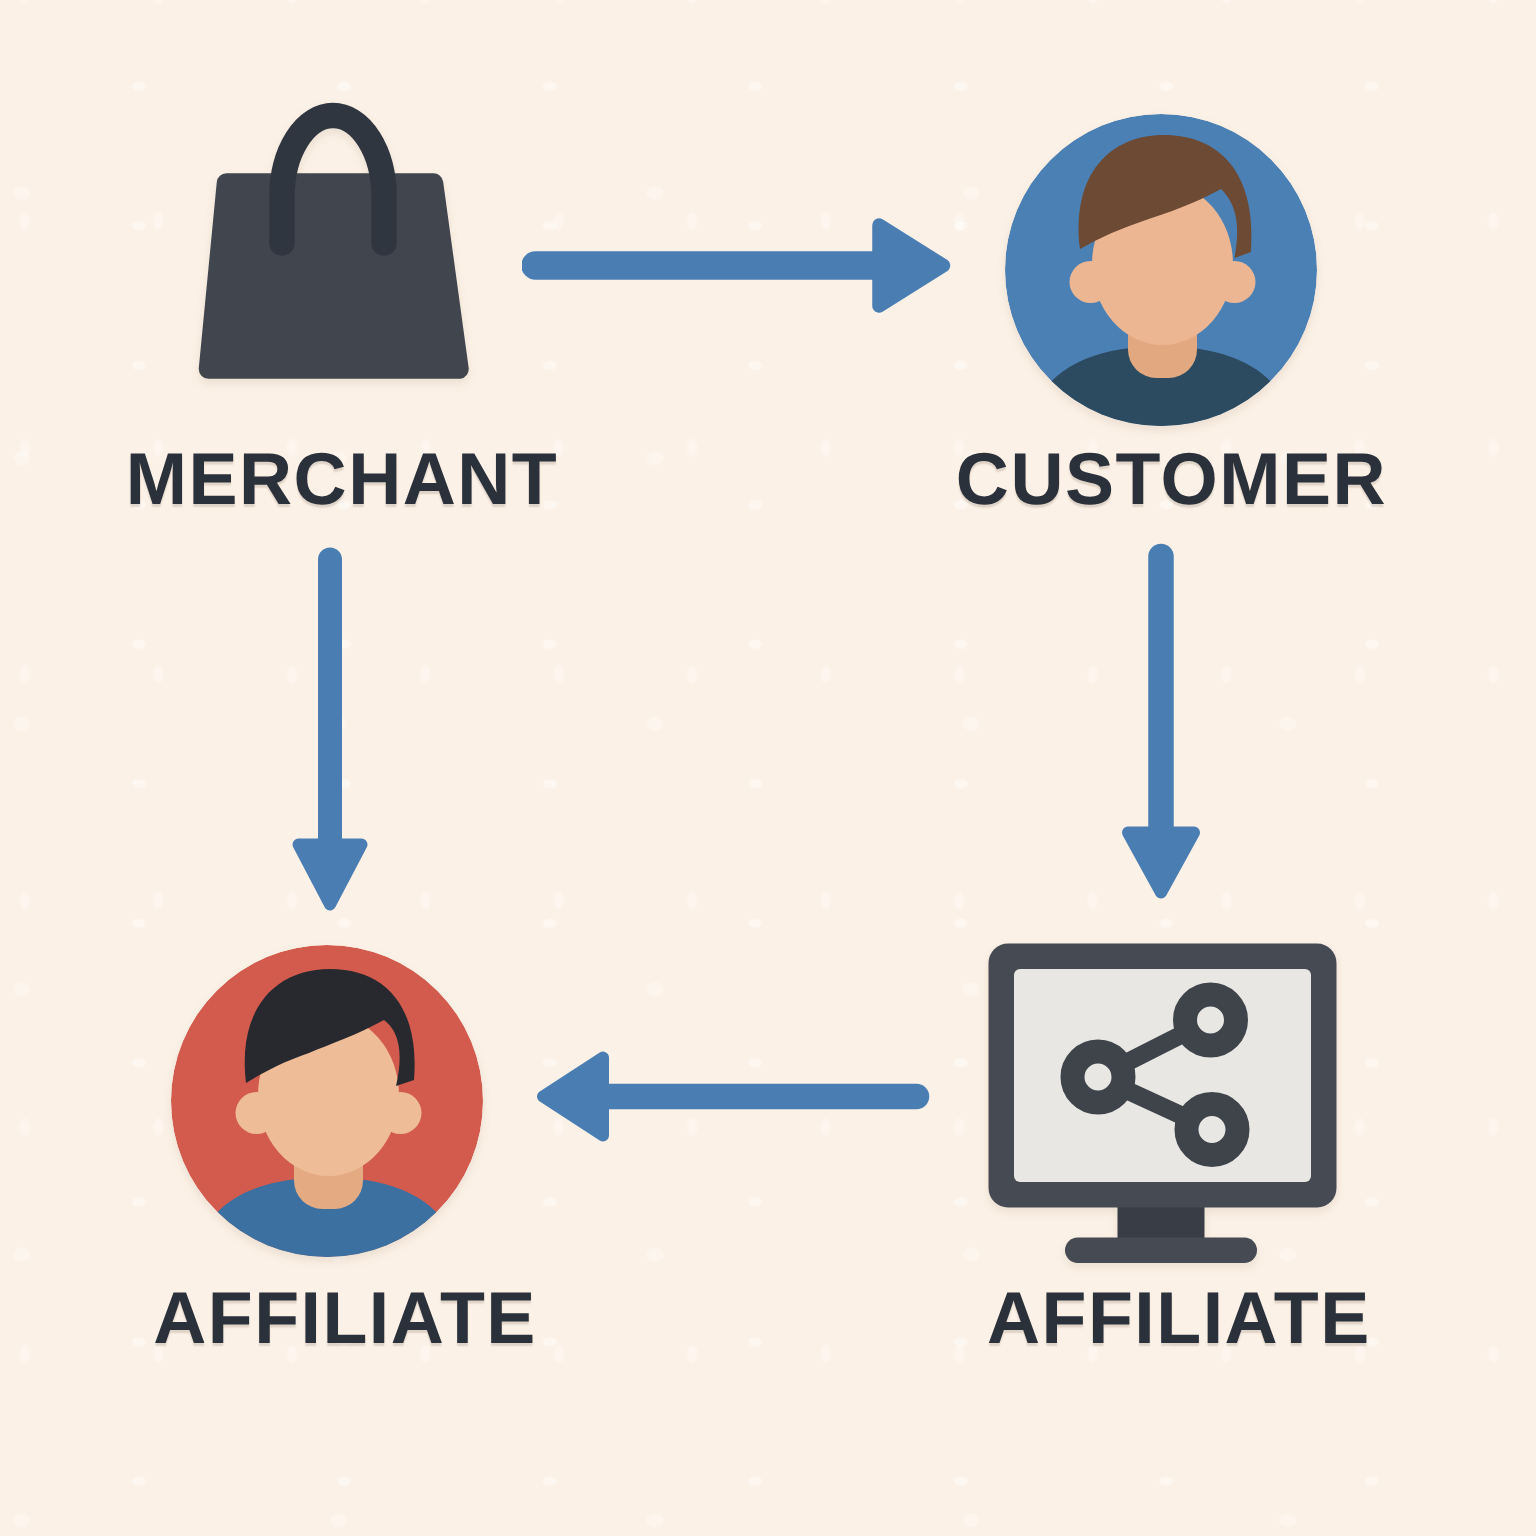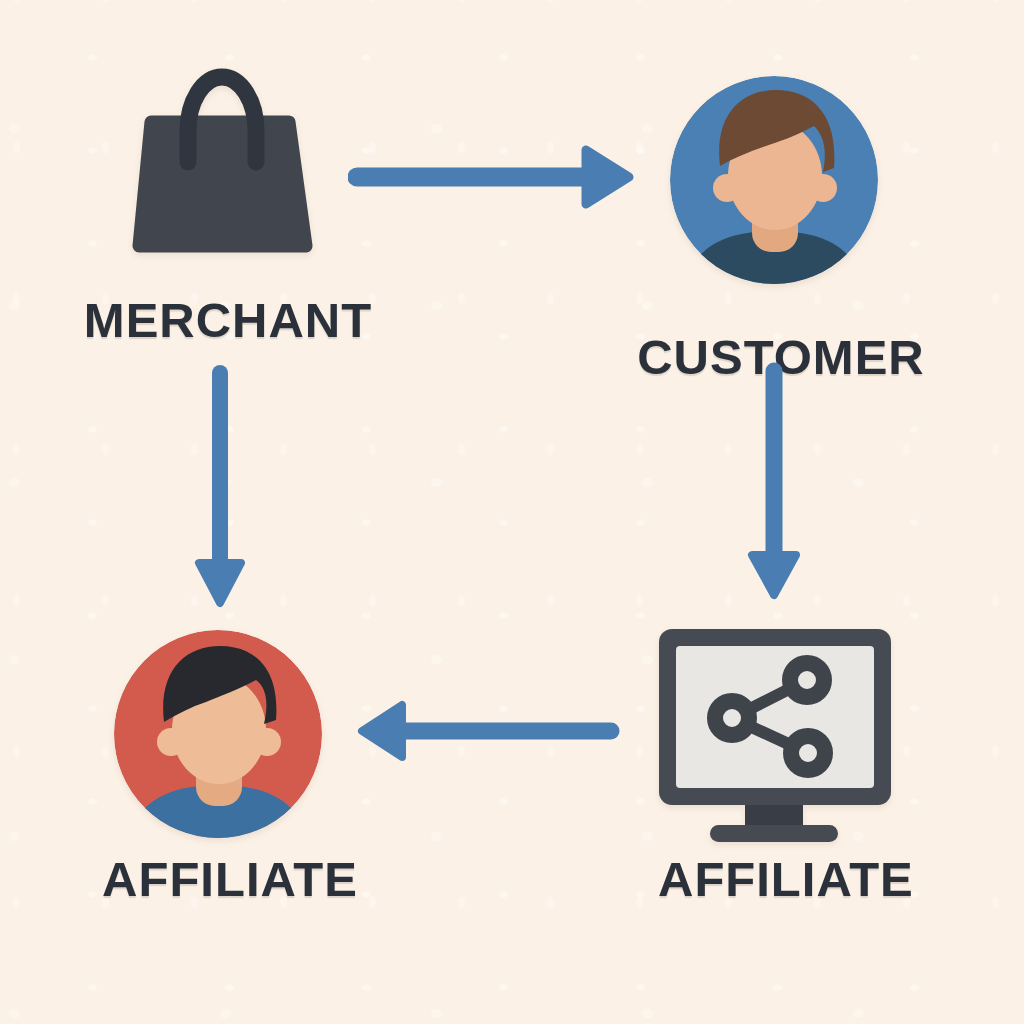--- a/index.html
+++ b/index.html
@@ -57,21 +57,21 @@
         <circle cx="104" cy="104" r="104" fill="#4b80b4"></circle>
         <path d="M16,208 C22,176 48,160 84,156 C92,166 116,166 124,156 C160,160 186,176 192,208 Z" fill="#2c4b61"></path>
         <rect x="82" y="100" width="46" height="76" rx="19" fill="#e2a87f"></rect>
         <circle cx="57" cy="112" r="14" fill="#ecb693"></circle>
         <circle cx="153" cy="112" r="14" fill="#ecb693"></circle>
         <ellipse cx="105" cy="100" rx="47" ry="54" fill="#ecb693"></ellipse>
         <path d="M50,90 C44,40 70,14 106,14 C142,14 168,38 164,92 L153,96 C158,70 152,58 144,50 C126,60 108,66 93,71 C78,76 64,82 50,90 Z" fill="#6c4a33"></path>
       </g>
     </svg>
   </div>
-  <div class="node-label" style="left:611px;top:294px;width:340px;margin-top:37px;">CUSTOMER</div>
+  <div class="node-label" style="left:611px;top:294px;width:340px;">CUSTOMER</div>
 
   <svg class="abs" style="left:348px;top:144px;" width="288" height="66" viewBox="0 0 288 66">
     <path d="M9,33 L240,33" stroke="#4a7eb2" stroke-width="19" stroke-linecap="round" fill="none"></path>
     <path d="M238,6 L281,33 L238,60 Z" fill="#4a7eb2" stroke="#4a7eb2" stroke-width="9" stroke-linejoin="round"></path>
   </svg>
 
   <svg class="abs" style="left:192px;top:364px;" width="56" height="248" viewBox="0 0 56 248">
     <path d="M28,9 L28,200" stroke="#4a7eb2" stroke-width="16" stroke-linecap="round" fill="none"></path>
     <path d="M7,199 L49,199 L28,239 Z" fill="#4a7eb2" stroke="#4a7eb2" stroke-width="8" stroke-linejoin="round"></path>
   </svg>

